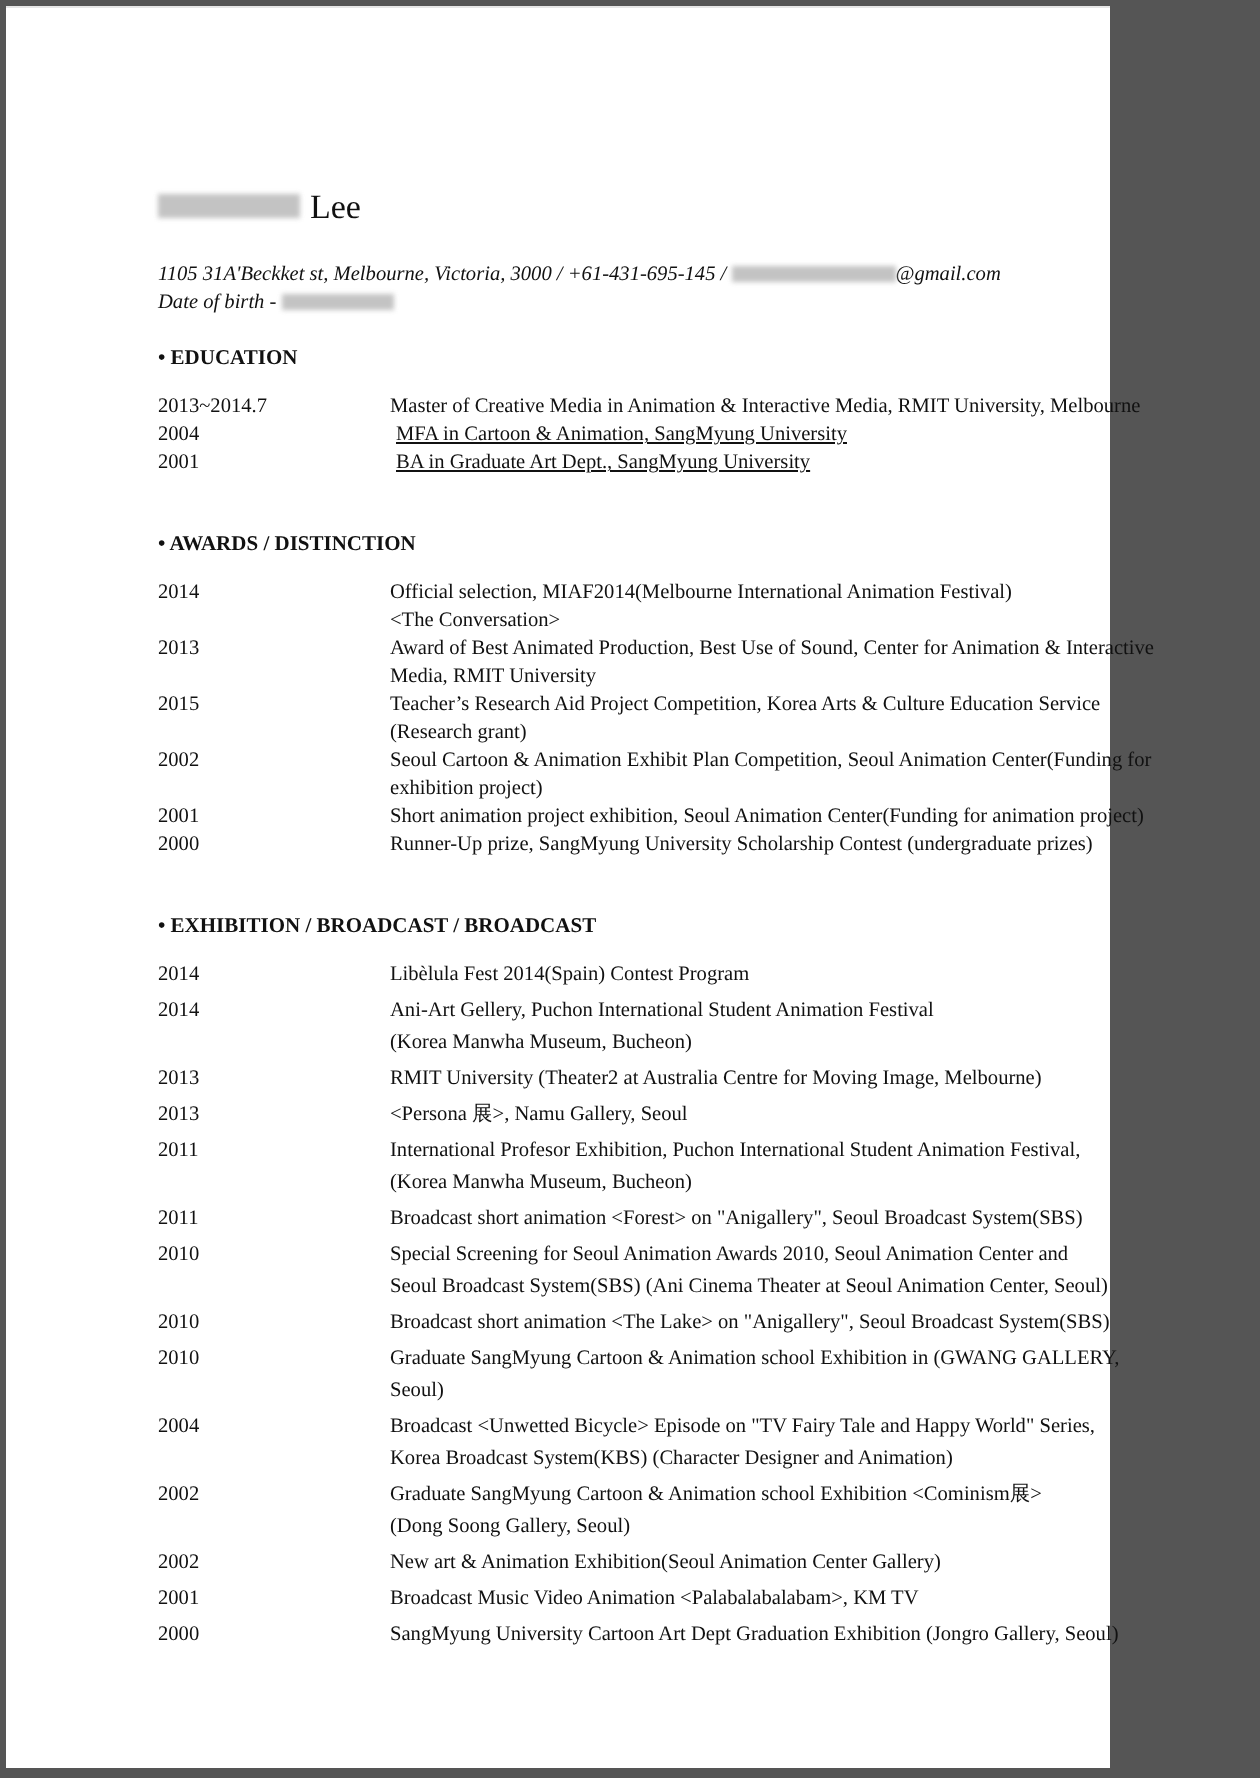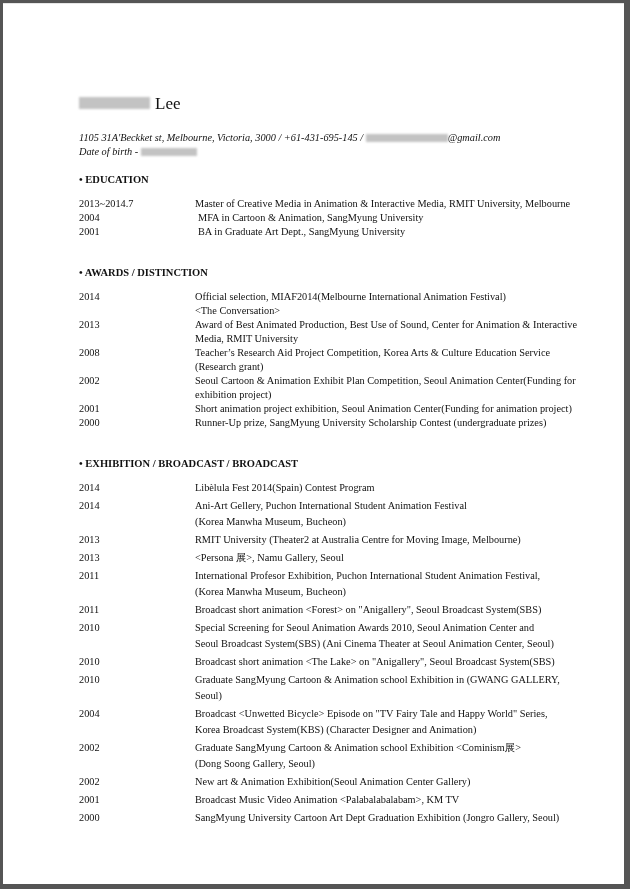--- a/index.html
+++ b/index.html
@@ -4,21 +4,21 @@
 <style>
   html, body { margin: 0; padding: 0; }
   body {
     width: 630px; height: 889px; overflow: hidden;
     background: #555555;
     font-family: "Liberation Serif", "DejaVu Serif", serif;
     color: #111;
   }
   .page {
     position: absolute; left: 3px; top: 3px;
-    width: 621px; height: 880px;
+    width: 552px; height: 880px;
     background: #ffffff;
     border-top: 1px solid #e6e6e6;
   }
   .content { position: absolute; left: 76px; top: 0; width: 500px; }
   .name {
     position: absolute; top: 90px; left: 0;
     font-size: 17px; line-height: 20px;
   }
   .blur {
     display: inline-block; background: #b9b9b9; filter: blur(1.2px);
@@ -32,21 +32,21 @@
   .contact .blur { width: 82px; height: 8px; position: relative; top: -1px; }
   .contact .blur.dob { width: 56px; }
   .section-title {
     position: absolute; left: 0;
     font-weight: bold; font-size: 10.5px; line-height: 14px; white-space: nowrap;
   }
   .rows { position: absolute; left: 0; width: 500px; font-size: 10.3px; line-height: 14px; }
   .row { display: flex; }
   .row .yr { width: 84px; flex: 0 0 84px; }
   .row .desc { flex: 1; margin-left: 32px; }
-  .edu .row .desc.indent { padding-left: 3px; }
+  .edu .row .desc.indent { padding-left: 3px; text-decoration: underline; }
   .exh .row { margin-bottom: 2px; }
   .exh .row .desc { line-height: 16px; }
   .exh .row .yr { line-height: 16px; }
 </style>
 </head>
 <body>
 
 <div class="page">
   <div class="content">
 
@@ -89,21 +89,21 @@
           </div>
         </div>
         <div class="row">
           <div class="yr">2013</div>
           <div class="desc">
             <div>Award of Best Animated Production, Best Use of Sound, Center for Animation &amp; Interactive</div>
             <div>Media, RMIT University</div>
           </div>
         </div>
         <div class="row">
-          <div class="yr">2008</div>
+          <div class="yr">2015</div>
           <div class="desc">
             <div>Teacher’s Research Aid Project Competition, Korea Arts &amp; Culture Education Service</div>
             <div>(Research grant)</div>
           </div>
         </div>
         <div class="row">
           <div class="yr">2002</div>
           <div class="desc">
             <div>Seoul Cartoon &amp; Animation Exhibit Plan Competition, Seoul Animation Center(Funding for</div>
             <div>exhibition project)</div>

